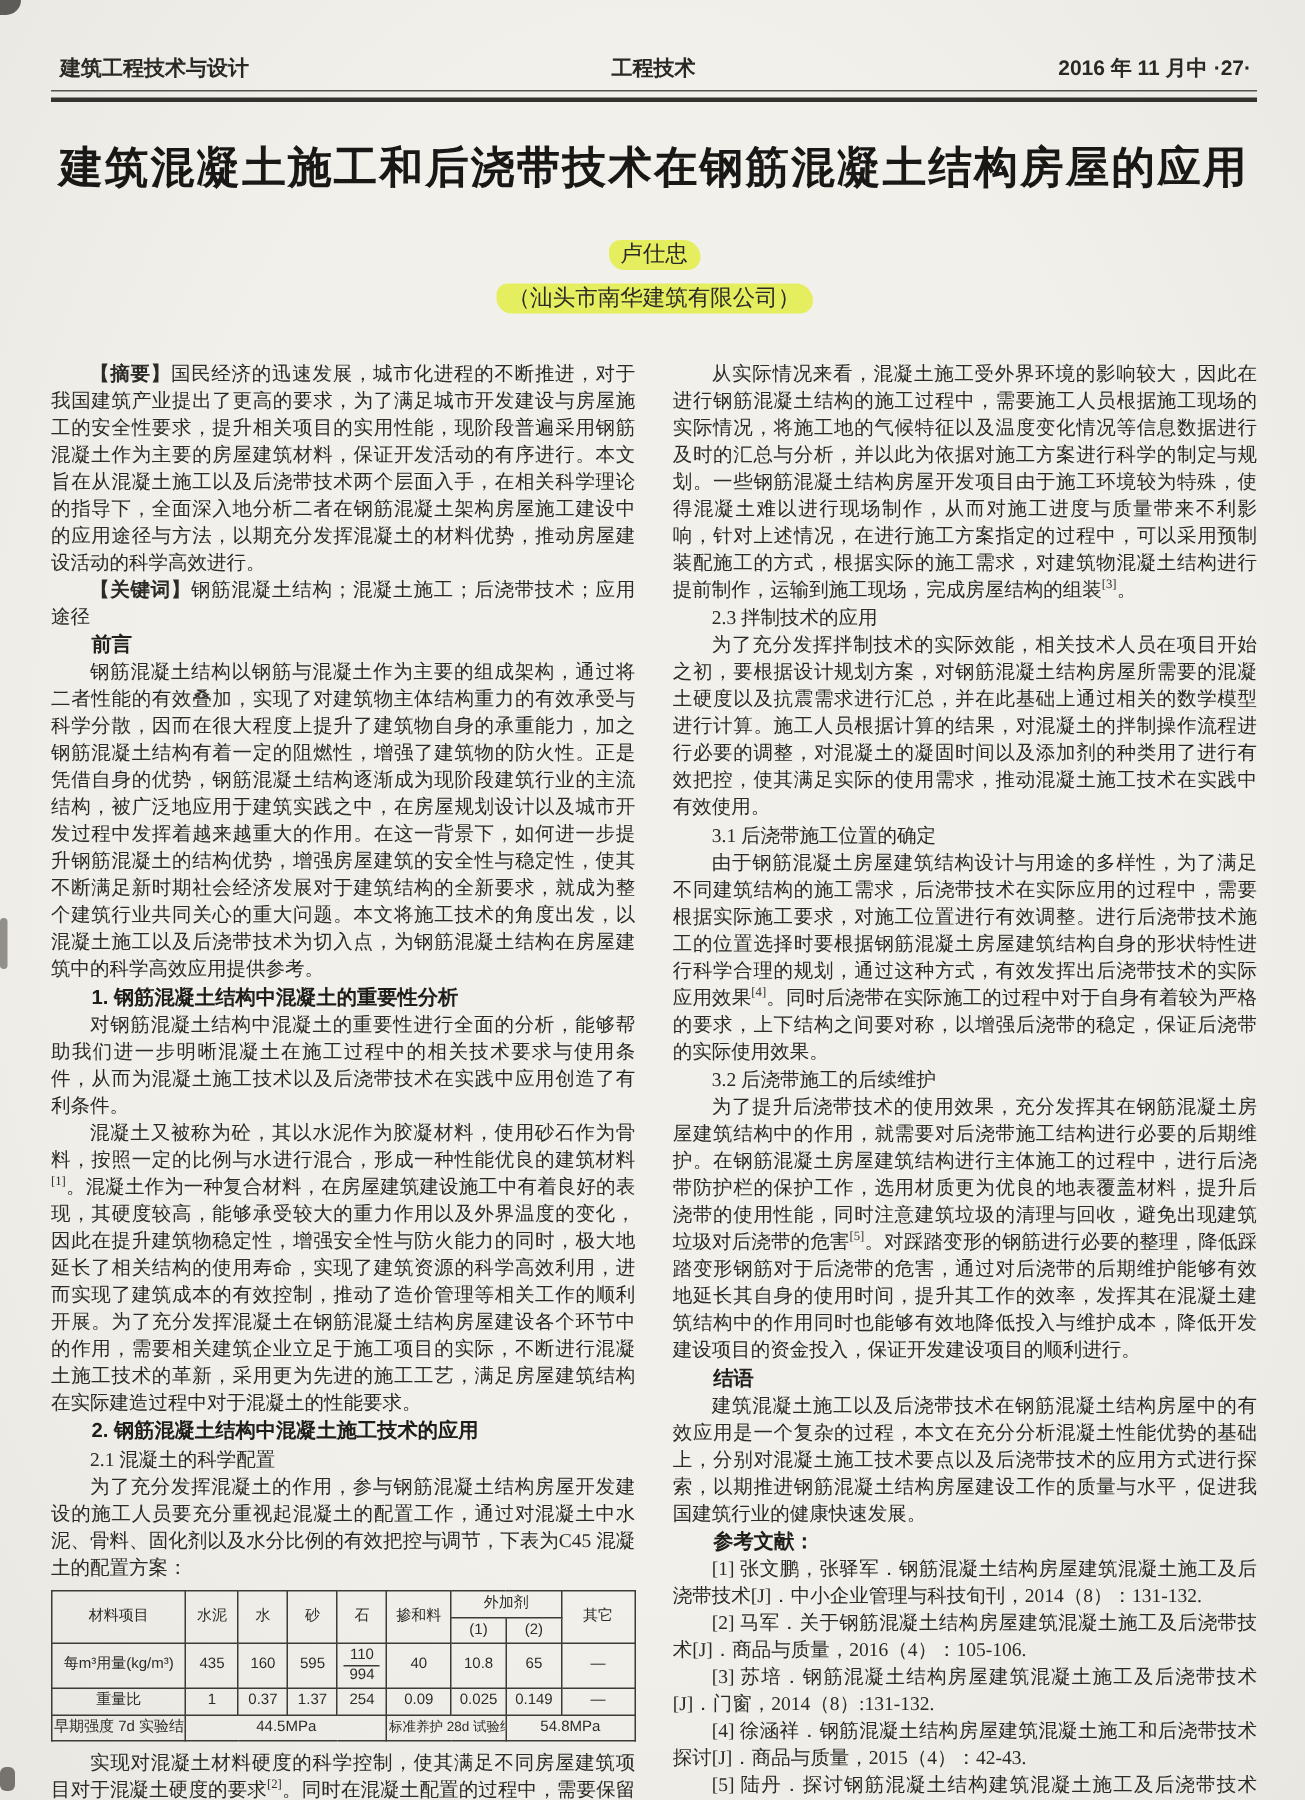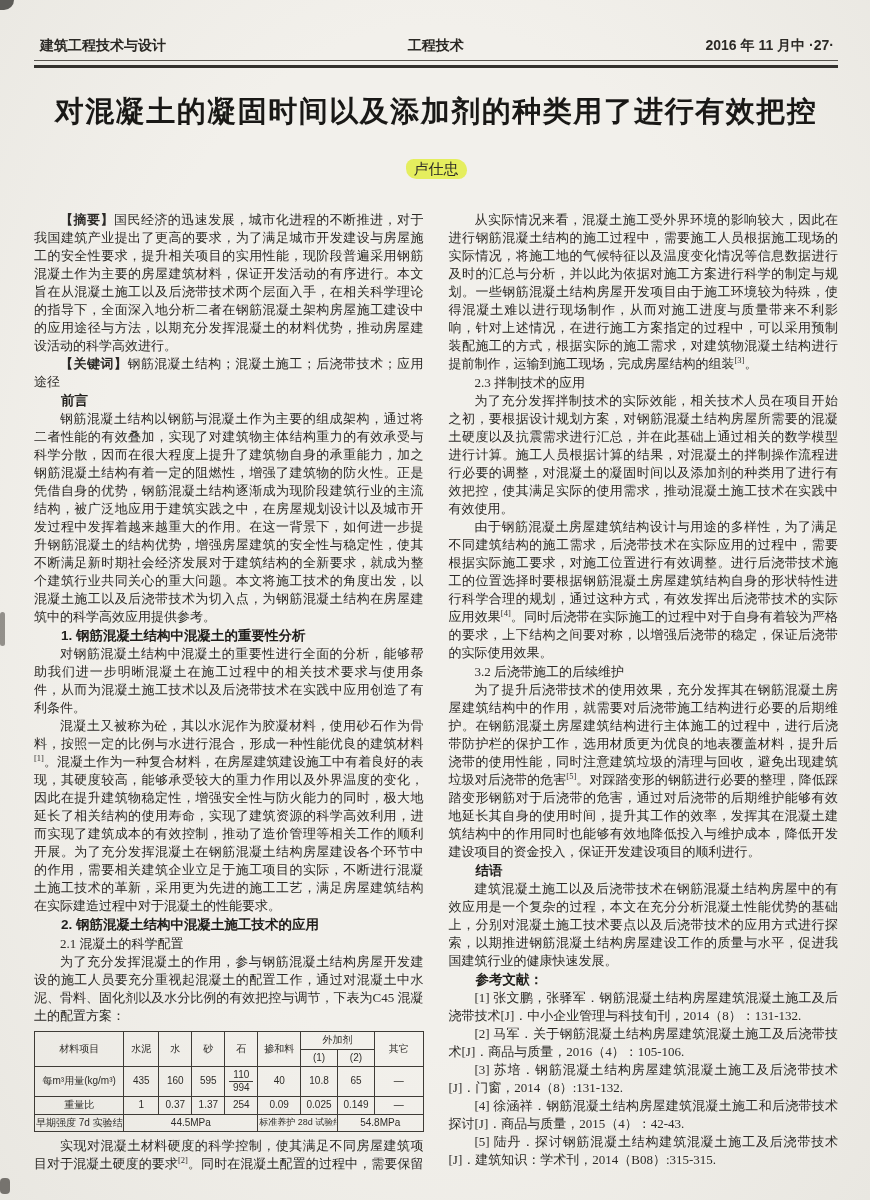--- a/index.html
+++ b/index.html
@@ -78,23 +78,26 @@
   <div class="hdr">
     <span class="hdr-left">建筑工程技术与设计</span>
     <span class="hdr-center">工程技术</span>
     <span class="hdr-right">
       <span>2016 年 11 月中</span>
       <span>·27·</span>
     </span>
   </div>
   <div class="rule"></div>
 
-  <h1 class="title">对混凝土的凝固时间以及添加剂的种类用了进行有效把控</h1>
+  <h1 class="title">建筑混凝土施工和后浇带技术在钢筋混凝土结构房屋的应用</h1>
   <div class="author-line">
     <span class="hl">卢仕忠</span>
+  </div>
+  <div class="affil-line">
+    <span class="hl">（汕头市南华建筑有限公司）</span>
   </div>
 
   <div class="cols">
 
     <div class="col">
       <p class="para"><span class="inline-label">【摘要】</span><span>国民经济的迅速发展，城市化进程的不断推进，对于我国建筑产业提出了更高的要求，为了满足城市开发建设与房屋施工的安全性要求，提升相关项目的实用性能，现阶段普遍采用钢筋混凝土作为主要的房屋建筑材料，保证开发活动的有序进行。本文旨在从混凝土施工以及后浇带技术两个层面入手，在相关科学理论的指导下，全面深入地分析二者在钢筋混凝土架构房屋施工建设中的应用途径与方法，以期充分发挥混凝土的材料优势，推动房屋建设活动的科学高效进行。</span></p>
       <p class="para"><span class="inline-label">【关键词】</span><span>钢筋混凝土结构；混凝土施工；后浇带技术；应用途径</span></p>
 
       <p class="h-main">前言</p>
       <p class="para">钢筋混凝土结构以钢筋与混凝土作为主要的组成架构，通过将二者性能的有效叠加，实现了对建筑物主体结构重力的有效承受与科学分散，因而在很大程度上提升了建筑物自身的承重能力，加之钢筋混凝土结构有着一定的阻燃性，增强了建筑物的防火性。正是凭借自身的优势，钢筋混凝土结构逐渐成为现阶段建筑行业的主流结构，被广泛地应用于建筑实践之中，在房屋规划设计以及城市开发过程中发挥着越来越重大的作用。在这一背景下，如何进一步提升钢筋混凝土的结构优势，增强房屋建筑的安全性与稳定性，使其不断满足新时期社会经济发展对于建筑结构的全新要求，就成为整个建筑行业共同关心的重大问题。本文将施工技术的角度出发，以混凝土施工以及后浇带技术为切入点，为钢筋混凝土结构在房屋建筑中的科学高效应用提供参考。</p>
@@ -173,20 +176,21 @@
       <p class="para">实现对混凝土材料硬度的科学控制，使其满足不同房屋建筑项目对于混凝土硬度的要求<sup>[2]</sup>。同时在混凝土配置的过程中，需要保留一定的养护时间，通过这种方式来保证混凝土凝结工作的稳定进行，保证混凝土的材料硬度。</p>
 
     </div>
 
     <div class="col">
       <p class="para">从实际情况来看，混凝土施工受外界环境的影响较大，因此在进行钢筋混凝土结构的施工过程中，需要施工人员根据施工现场的实际情况，将施工地的气候特征以及温度变化情况等信息数据进行及时的汇总与分析，并以此为依据对施工方案进行科学的制定与规划。一些钢筋混凝土结构房屋开发项目由于施工环境较为特殊，使得混凝土难以进行现场制作，从而对施工进度与质量带来不利影响，针对上述情况，在进行施工方案指定的过程中，可以采用预制装配施工的方式，根据实际的施工需求，对建筑物混凝土结构进行提前制作，运输到施工现场，完成房屋结构的组装<sup>[3]</sup>。</p>
 
       <p class="h-sub">2.3 拌制技术的应用</p>
       <p class="para">为了充分发挥拌制技术的实际效能，相关技术人员在项目开始之初，要根据设计规划方案，对钢筋混凝土结构房屋所需要的混凝土硬度以及抗震需求进行汇总，并在此基础上通过相关的数学模型进行计算。施工人员根据计算的结果，对混凝土的拌制操作流程进行必要的调整，对混凝土的凝固时间以及添加剂的种类用了进行有效把控，使其满足实际的使用需求，推动混凝土施工技术在实践中有效使用。</p>
 
+      <p class="h-sub">3.1 后浇带施工位置的确定</p>
       <p class="para">由于钢筋混凝土房屋建筑结构设计与用途的多样性，为了满足不同建筑结构的施工需求，后浇带技术在实际应用的过程中，需要根据实际施工要求，对施工位置进行有效调整。进行后浇带技术施工的位置选择时要根据钢筋混凝土房屋建筑结构自身的形状特性进行科学合理的规划，通过这种方式，有效发挥出后浇带技术的实际应用效果<sup>[4]</sup>。同时后浇带在实际施工的过程中对于自身有着较为严格的要求，上下结构之间要对称，以增强后浇带的稳定，保证后浇带的实际使用效果。</p>
 
       <p class="h-sub">3.2 后浇带施工的后续维护</p>
       <p class="para">为了提升后浇带技术的使用效果，充分发挥其在钢筋混凝土房屋建筑结构中的作用，就需要对后浇带施工结构进行必要的后期维护。在钢筋混凝土房屋建筑结构进行主体施工的过程中，进行后浇带防护栏的保护工作，选用材质更为优良的地表覆盖材料，提升后浇带的使用性能，同时注意建筑垃圾的清理与回收，避免出现建筑垃圾对后浇带的危害<sup>[5]</sup>。对踩踏变形的钢筋进行必要的整理，降低踩踏变形钢筋对于后浇带的危害，通过对后浇带的后期维护能够有效地延长其自身的使用时间，提升其工作的效率，发挥其在混凝土建筑结构中的作用同时也能够有效地降低投入与维护成本，降低开发建设项目的资金投入，保证开发建设项目的顺利进行。</p>
 
       <p class="h-main">结语</p>
       <p class="para">建筑混凝土施工以及后浇带技术在钢筋混凝土结构房屋中的有效应用是一个复杂的过程，本文在充分分析混凝土性能优势的基础上，分别对混凝土施工技术要点以及后浇带技术的应用方式进行探索，以期推进钢筋混凝土结构房屋建设工作的质量与水平，促进我国建筑行业的健康快速发展。</p>
 
       <div class="refs">
         <p class="h-main">参考文献：</p>

